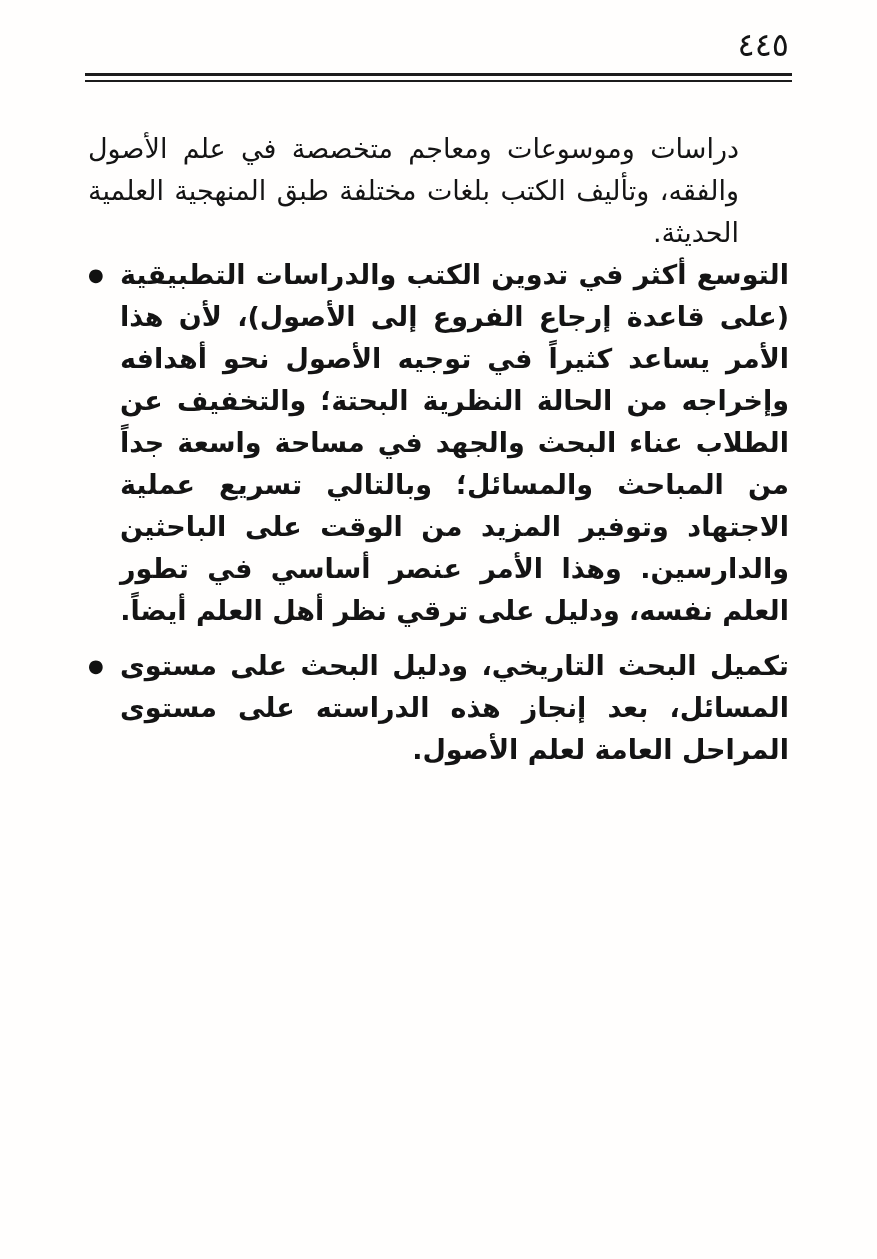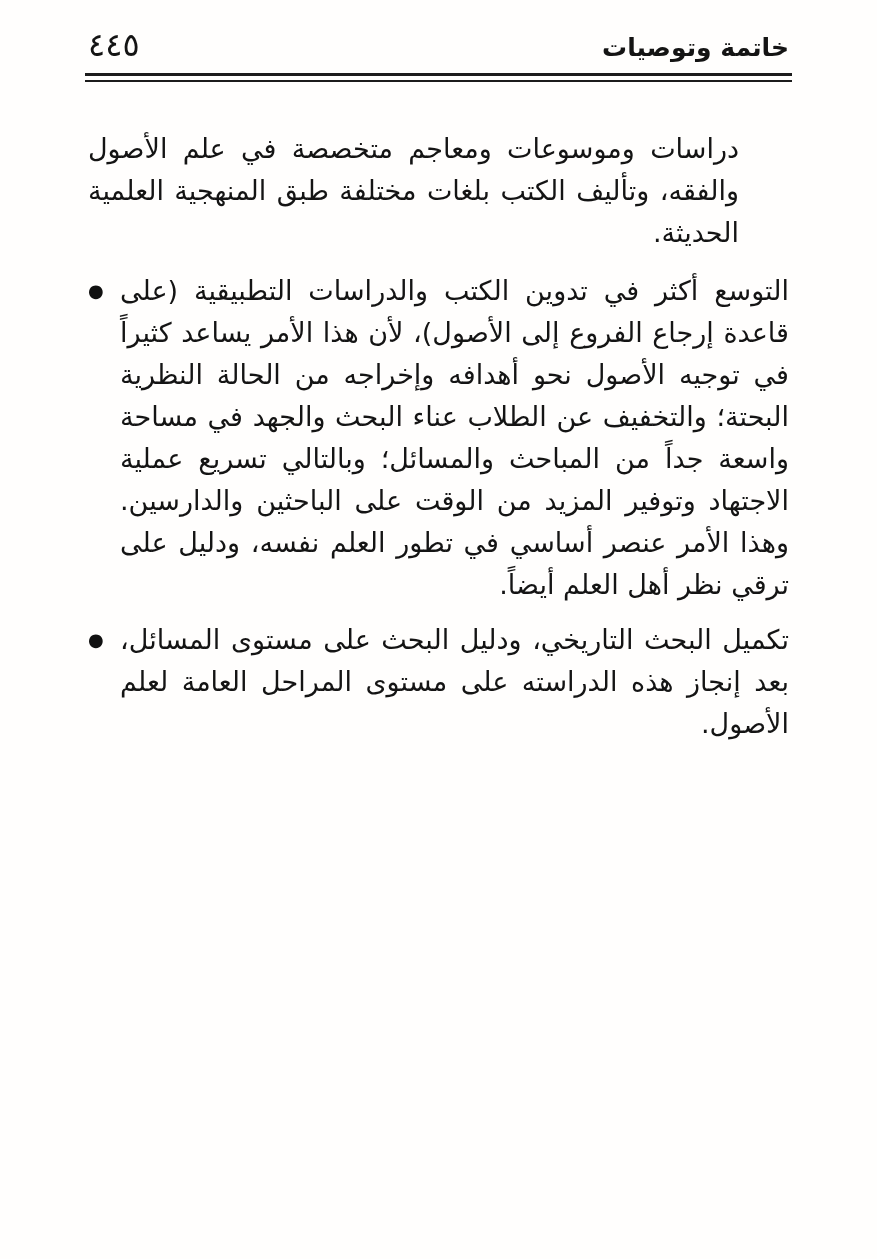--- a/index.html
+++ b/index.html
@@ -58,21 +58,21 @@
   
   .page-body {
     padding: 46px 88px 0 88px;
     font-size: 27px;
     line-height: 42px;
     text-align: justify;
   }
 
   .intro-paragraph {
     padding-right: 50px;
-    margin-bottom: 16px;
+    margin-bottom: 0;
   }
 
   .bullet-item {
     position: relative;
     padding-left: 32px;   
     margin-bottom: 13px;
   }
 
   .bullet-glyph {
     position: absolute;
@@ -80,29 +80,29 @@
     top: 0;
     width: 24px;
     line-height: 42px;
     font-size: 18px;
     text-align: left;
     color: #111;
   }
 
   .bullet-text {
     display: block;
+    font-weight: bold;
   }
 </style>
 </head>
 <body>
 
 <div class="page">
 
   <header class="page-header">
-    <span class="chapter-title">خاتمة وتوصيات</span>
     <span class="page-number">٤٤٥</span>
   </header>
 
   <div class="header-rules">
     <div class="rule-top"></div>
     <div class="rule-bottom"></div>
   </div>
 
   <main class="page-body">
 

